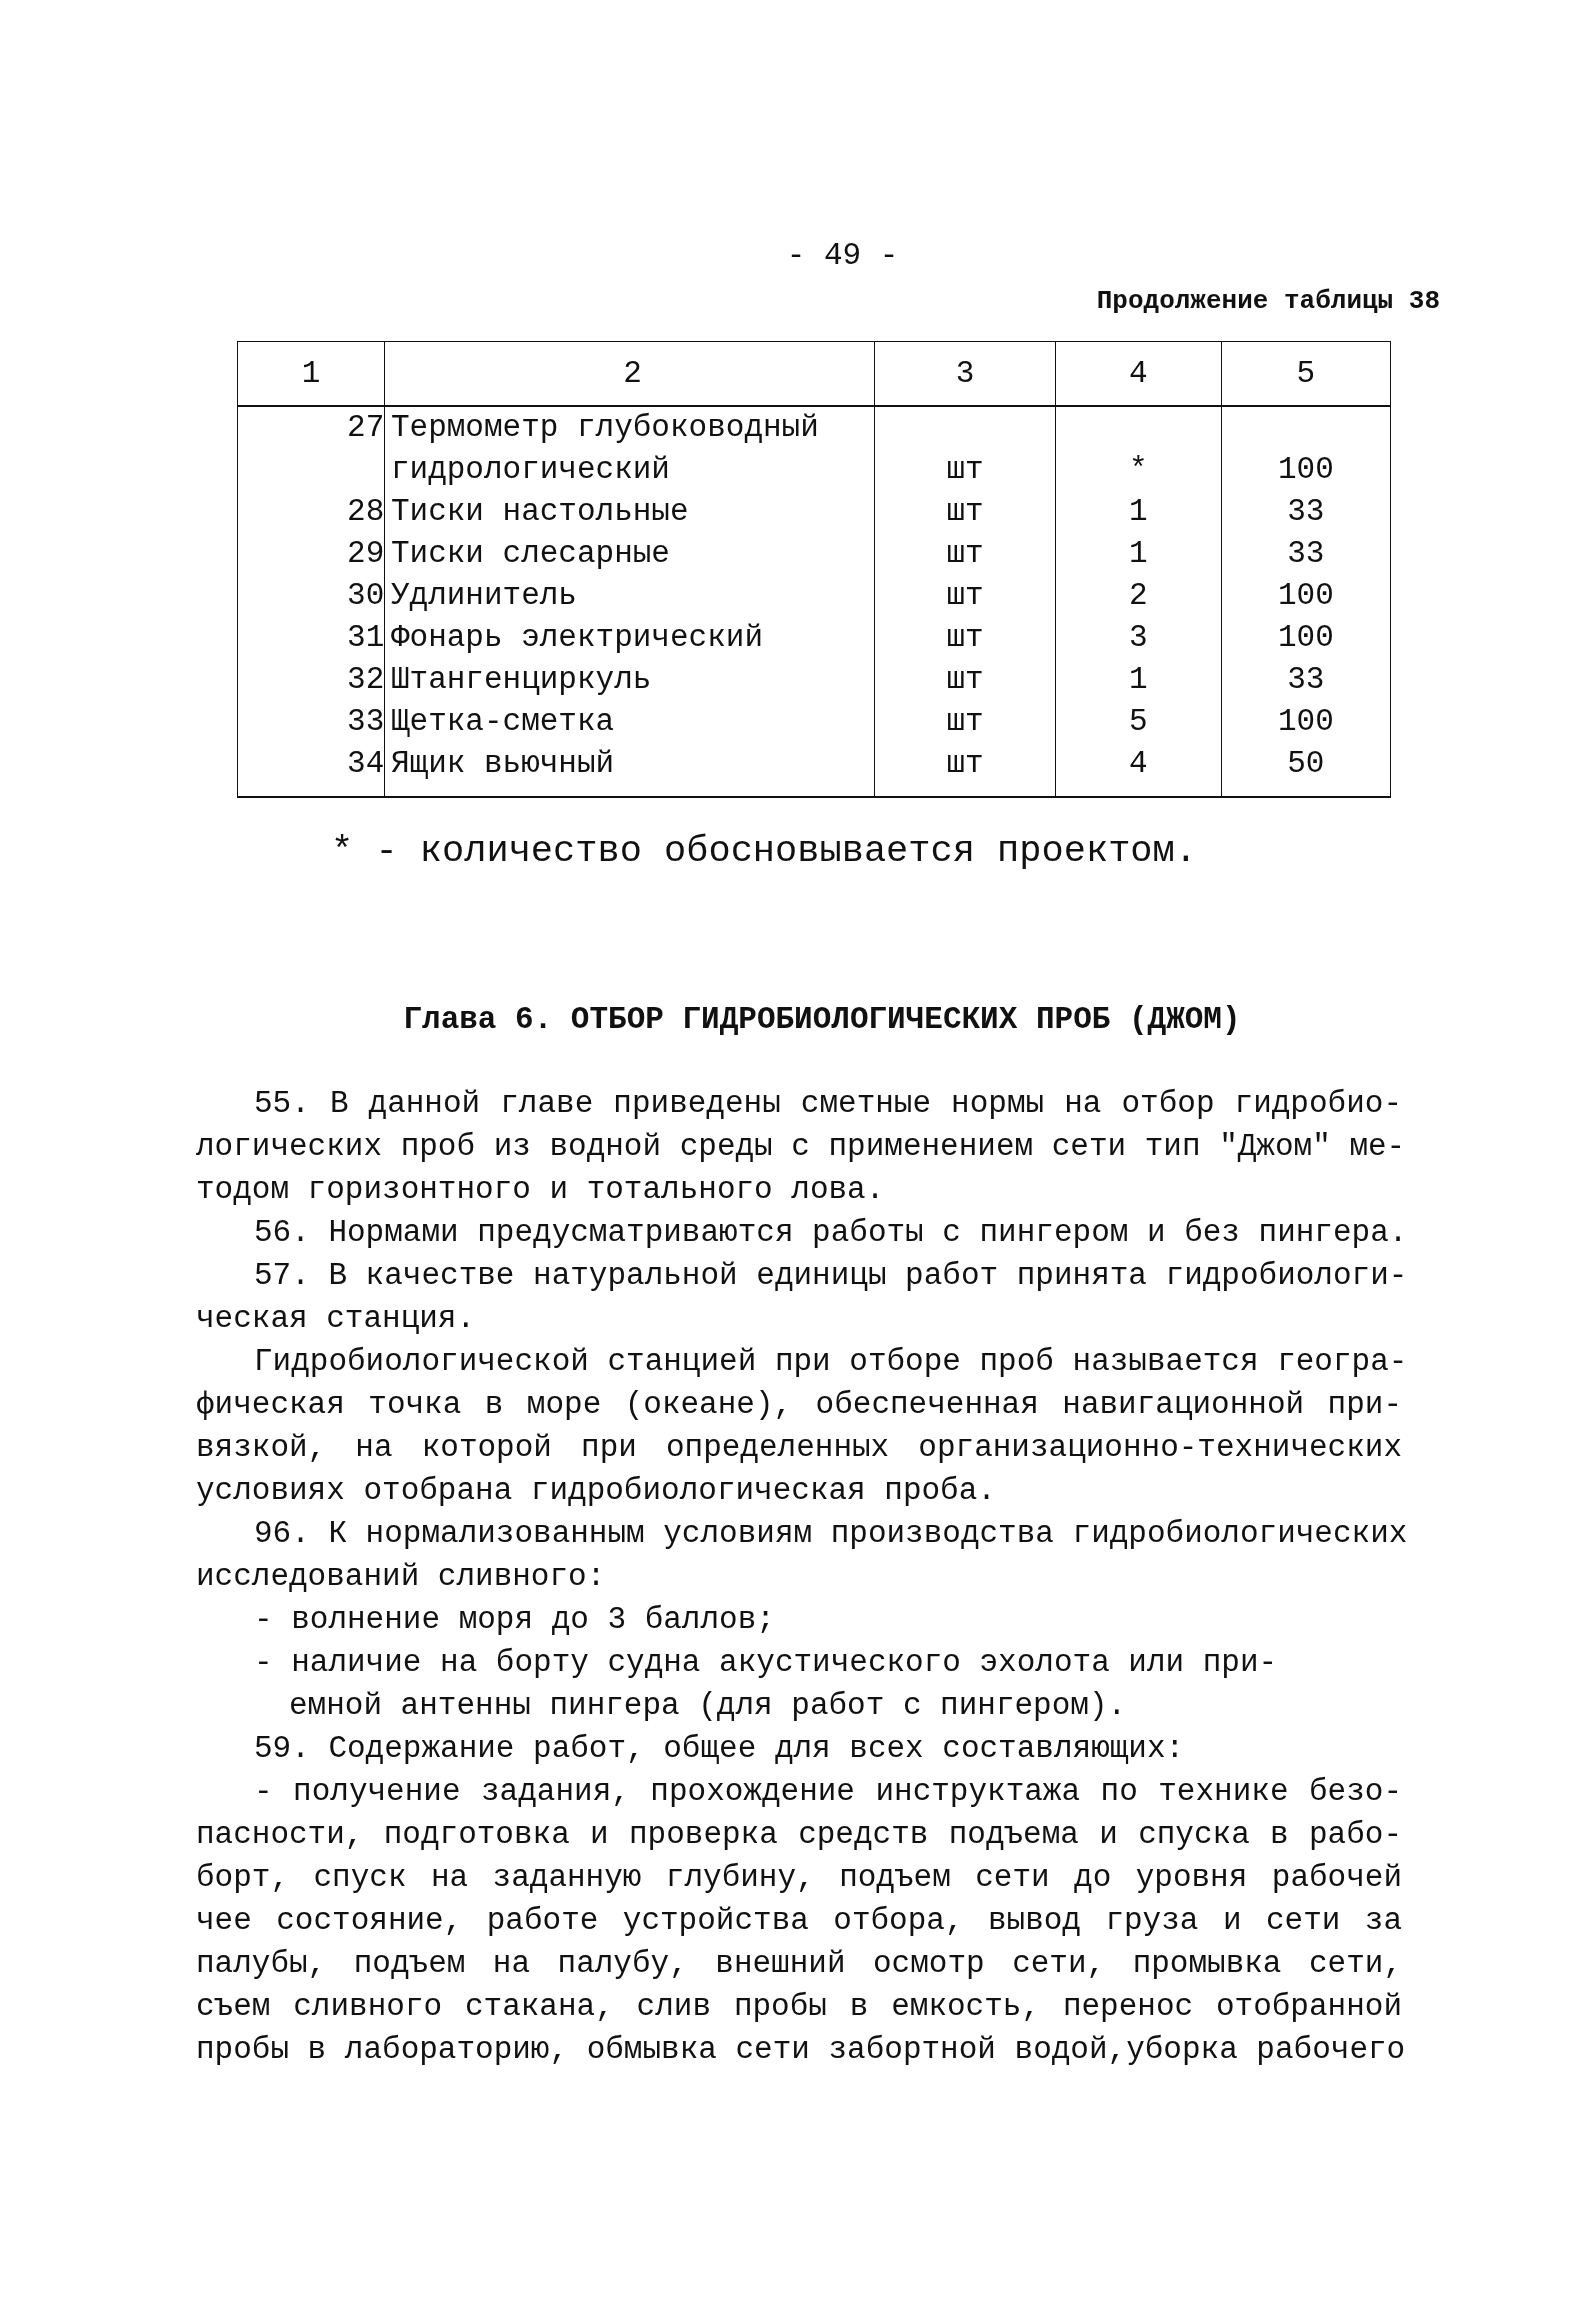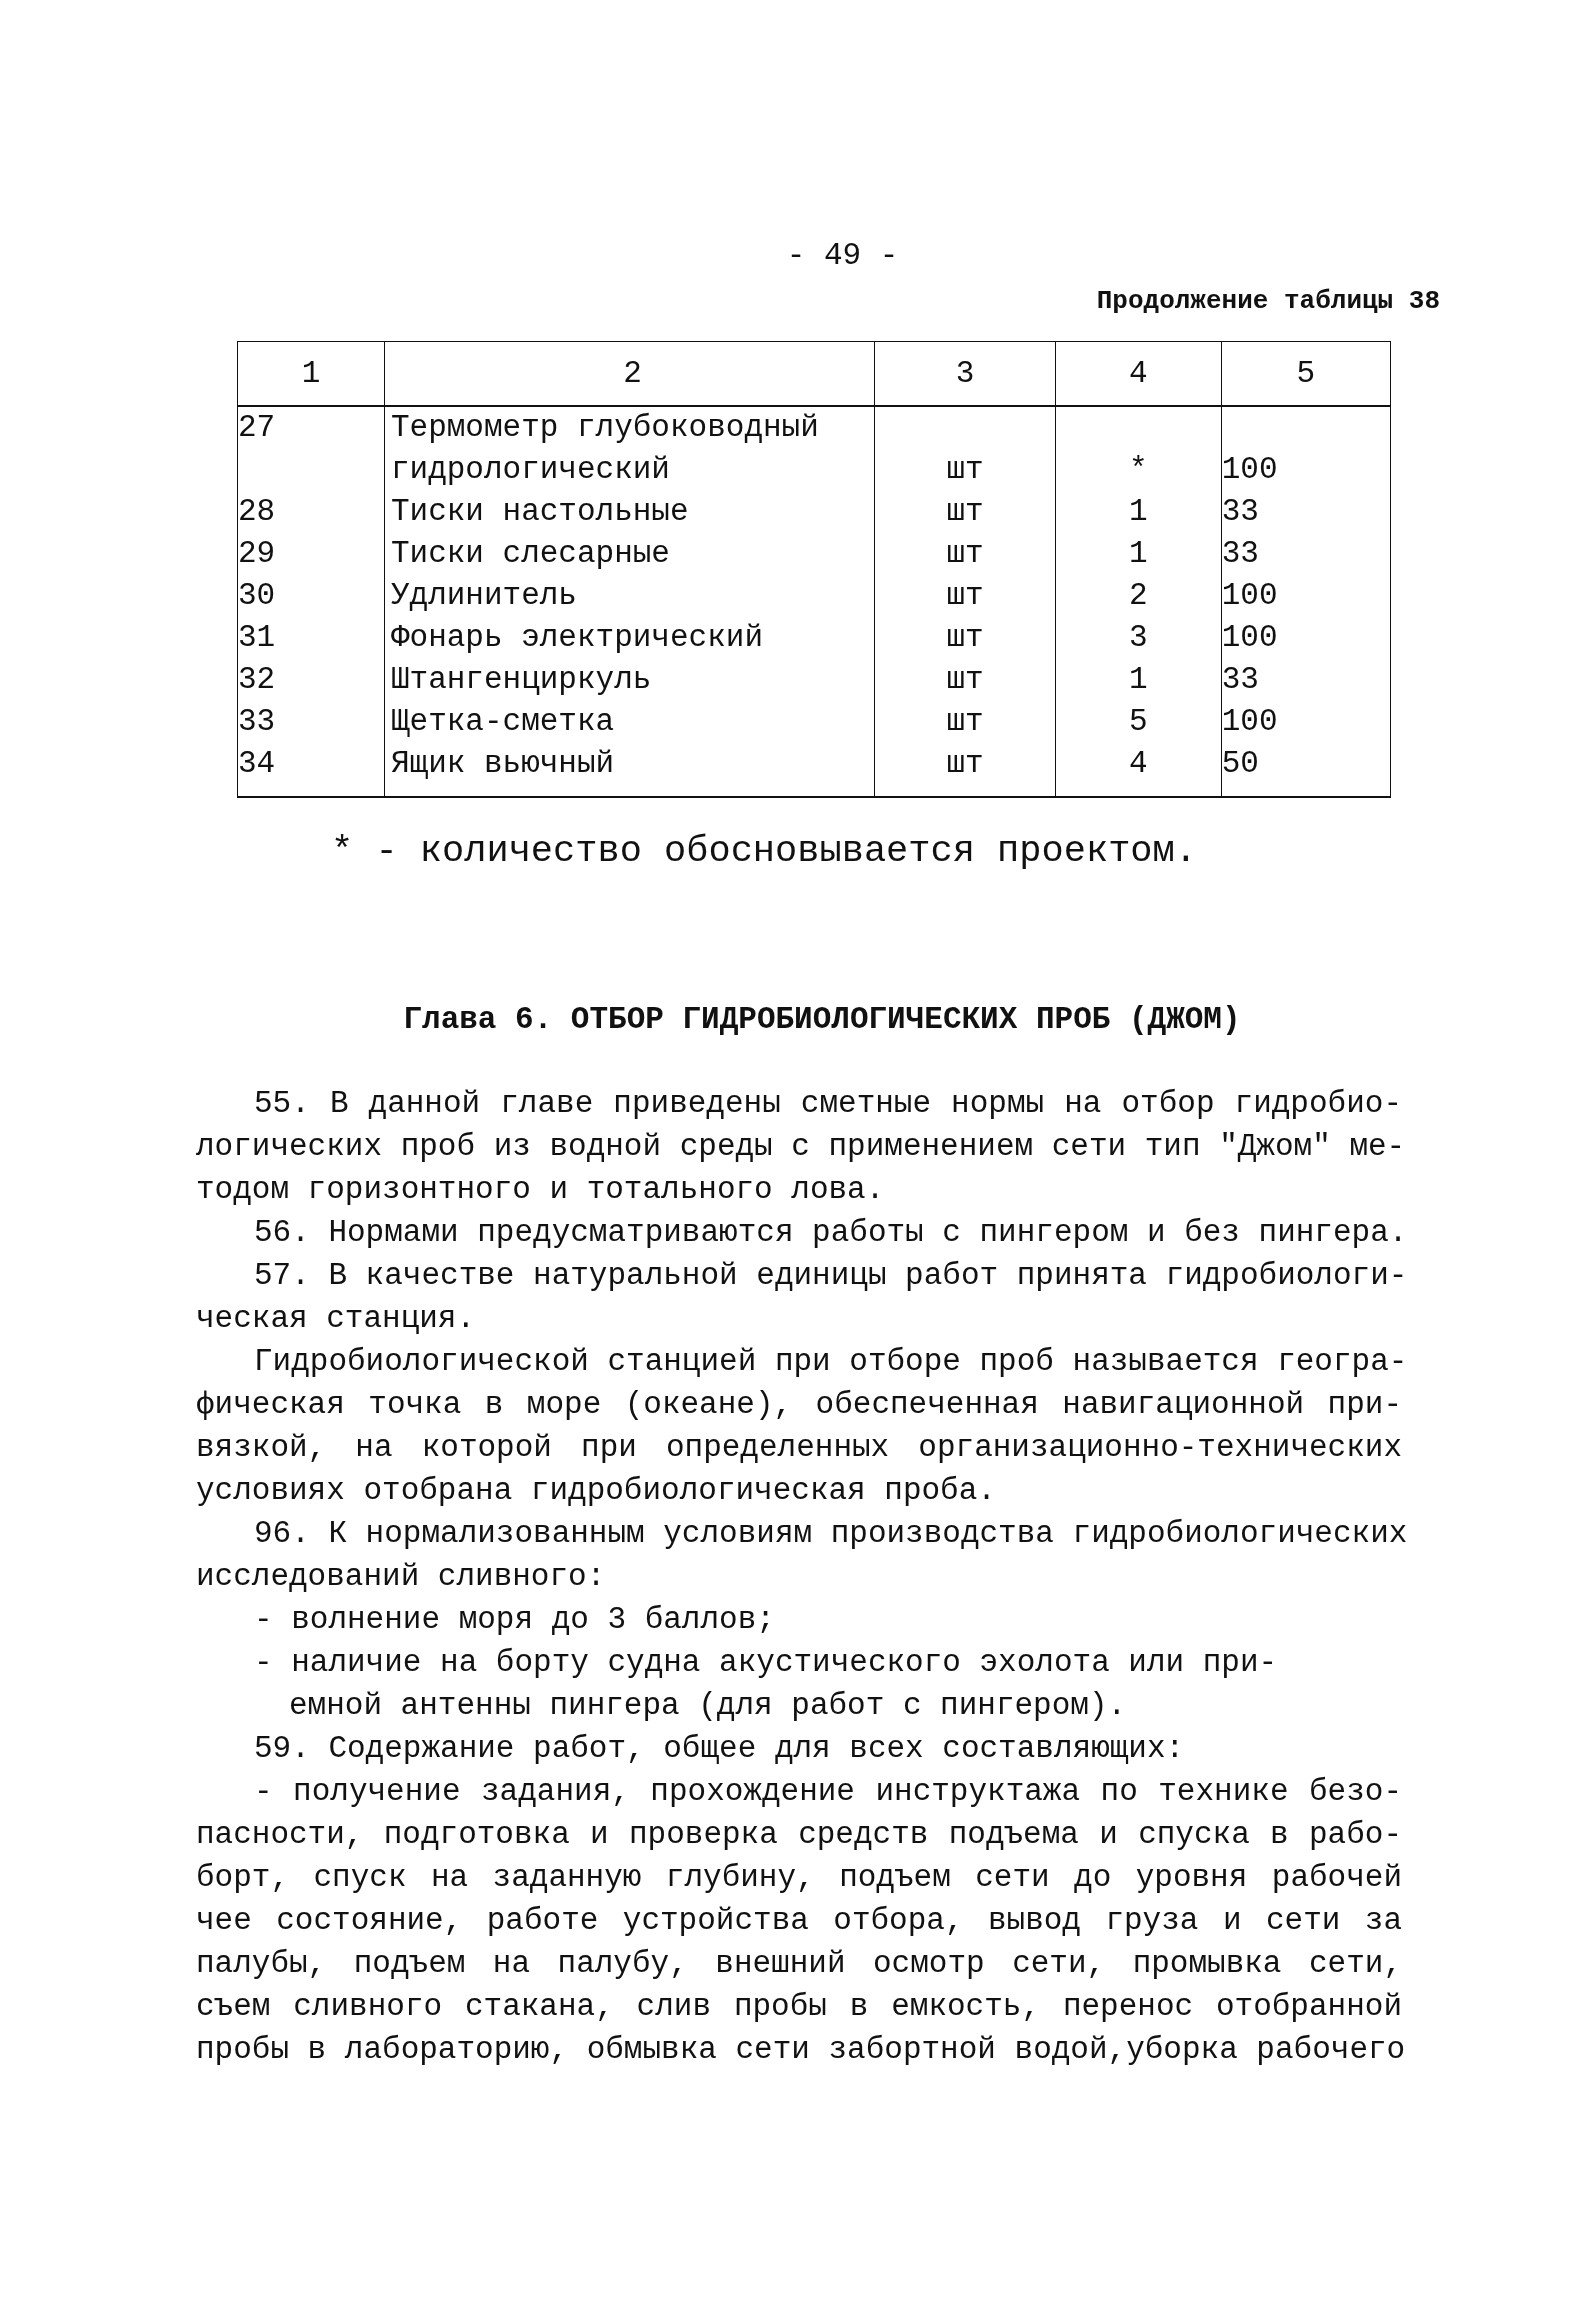--- a/index.html
+++ b/index.html
@@ -7,25 +7,25 @@
          font-family:"Liberation Mono","DejaVu Sans Mono",monospace; color:#111; }
   .abs { position:absolute; white-space:pre;margin-left:48px; }
   .pagenum { left:0; width:1589px; top:234px; text-align:center; font-size:31px; line-height:43px; }
   .tcont { left:954px; width:438px; top:280px; text-align:right; font-size:26px; line-height:43px; font-weight:bold; }
   table.t { position:absolute; left:237px; top:341px; width:1154px; border-collapse:collapse;
             font-size:31px; border-top:1.9px solid #111; border-bottom:2.8px solid #111; }
   table.t td { border-left:1.9px solid #111; padding:0; height:42px; line-height:42px; vertical-align:middle; white-space:pre; }
   table.t td:last-child { border-right:1.9px solid #111; }
   table.t tr.hdr td { height:52px; line-height:63px; border-bottom:2.8px solid #111; text-align:center; vertical-align:bottom; }
   table.t tr.spacer td { height:11px; line-height:11px; }
-  .c1 { width:148px; text-align:left; }
+  .c1 { width:148px; text-align:right; }
   .c2 { width:484px; text-align:left; padding-left:5.6px !important; }
   .c3 { width:182px; text-align:center; }
   .c4 { width:167px; text-align:center; }
-  .c5 { width:170px; }
+  .c5 { width:170px; text-align:center; }
   .foot { left:283px; top:830px; font-size:37px; line-height:43px; }
   .heading { left:0; width:1548px; text-align:center; top:998px; font-size:31px; line-height:43px; font-weight:bold; }
   .body { position:absolute; left:196px; top:1082px; width:1206px; font-size:31px; }
   .ln { height:43px; line-height:43px; white-space:nowrap; overflow:visible; }
   .ln.j { text-align:justify; text-align-last:justify; }
   .ln.ind { padding-left:58px; }
   .ln.ind2 { padding-left:93px; }
 </style>
 </head>
 <body>

